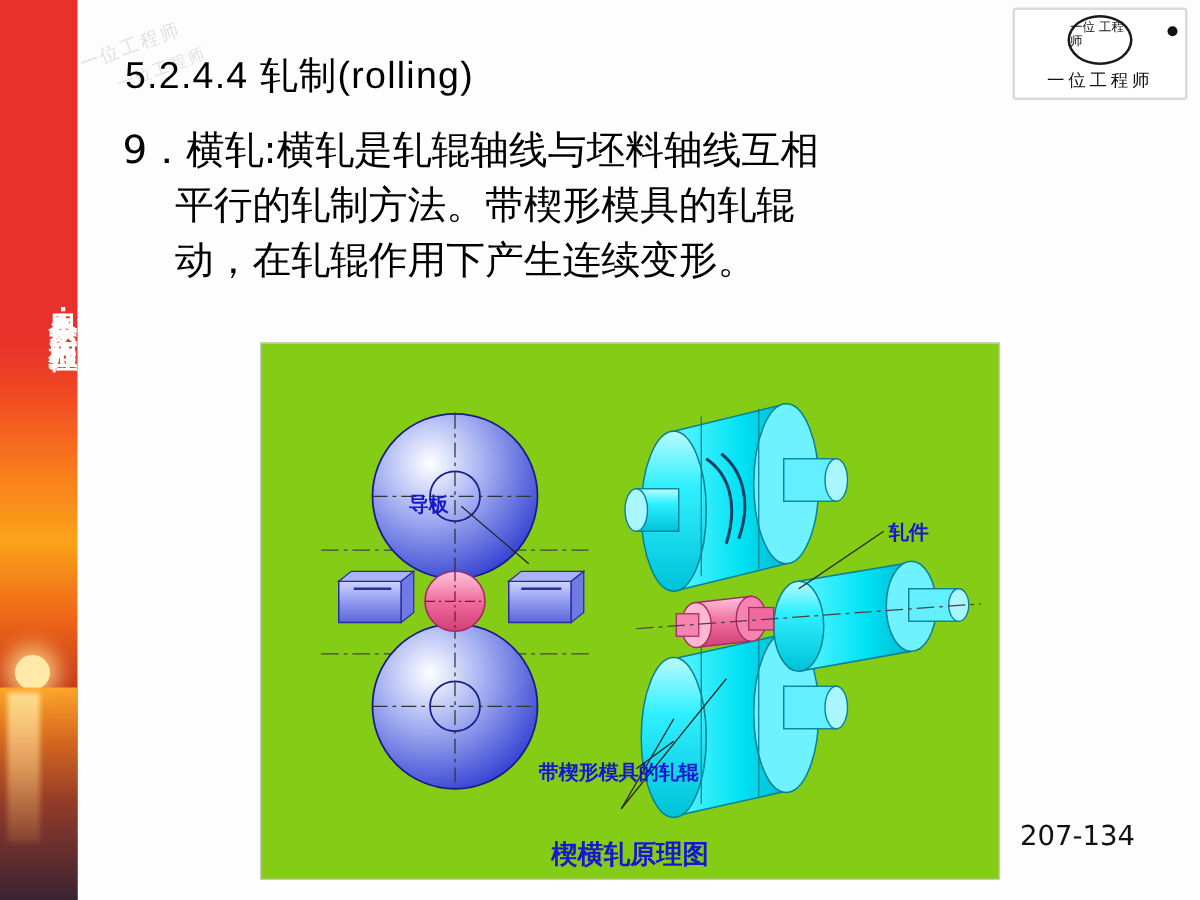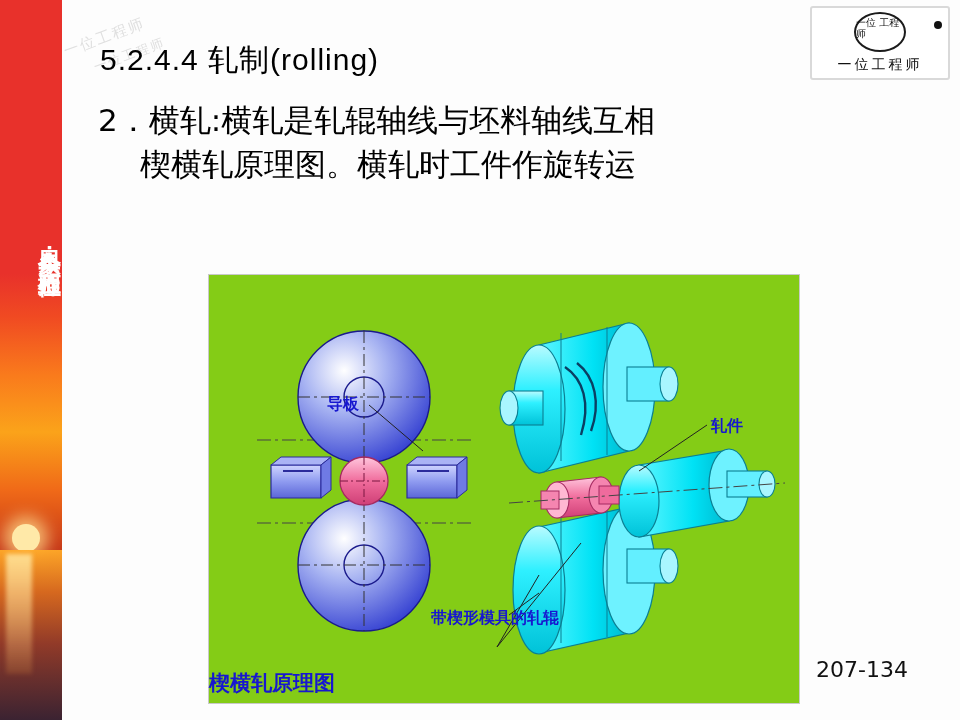--- a/index.html
+++ b/index.html
@@ -198,20 +198,21 @@
     border: 1px solid #c9c9c9;
     box-sizing: border-box;
   }
   .figure svg { display: block; }
 
   .fig-caption {
     position: absolute;
     left: 0;
     bottom: 6px;
     width: 100%;
+    text-align: center;
     color: #1717d0;
     font-family: "DejaVu Sans", sans-serif;
     font-size: 21px;
     font-weight: bold;
   }
 
   
   .page-num {
     position: absolute;
     right: 52px;
@@ -259,22 +260,23 @@
       <div class="c-text">一位
 工程师</div>
     </div>
     <div class="logo-dot"></div>
     <div class="logo-label">一位工程师</div>
   </div>
 
   <div class="title">5.2.4.4 轧制(rolling)</div>
 
   <div class="body-text">
-    <span>2．横轧:横轧是轧辊轴线与坯料轴线互相</span>
-    <span class="ln2">楔横轧原理图。横轧时工件作旋转运</span>
+    <span>9．横轧:横轧是轧辊轴线与坯料轴线互相</span>
+    <span class="ln2">平行的轧制方法。带楔形模具的轧辊</span>
+    <span class="ln2">动，在轧辊作用下产生连续变形。</span>
   </div>
 
   <div class="figure">
     <svg width="590" height="428" viewBox="0 0 590 428">
       <defs>
         <radialGradient id="gBlue" cx="35%" cy="30%" r="78%">
           <stop offset="0%" stop-color="#ffffff"></stop>
           <stop offset="40%" stop-color="#a8b4f2"></stop>
           <stop offset="100%" stop-color="#2f3bd0"></stop>
         </radialGradient>

